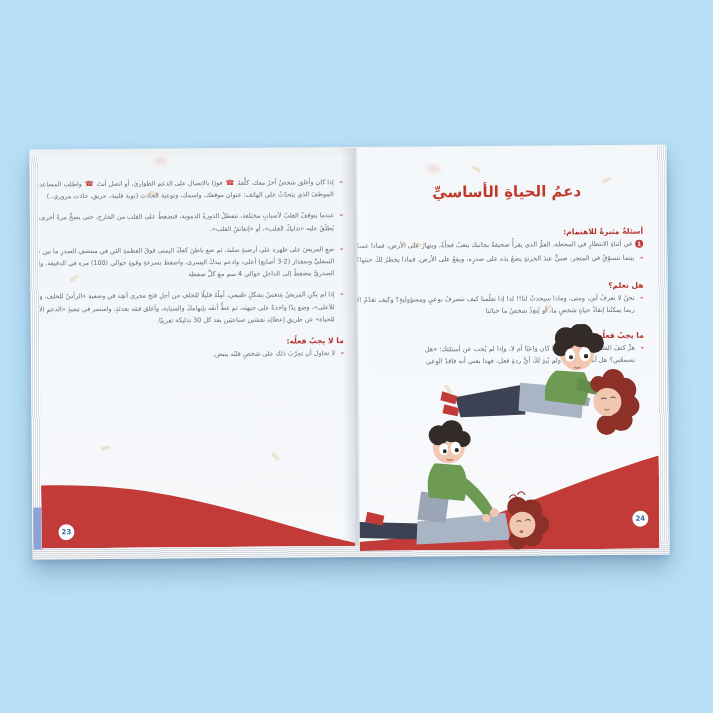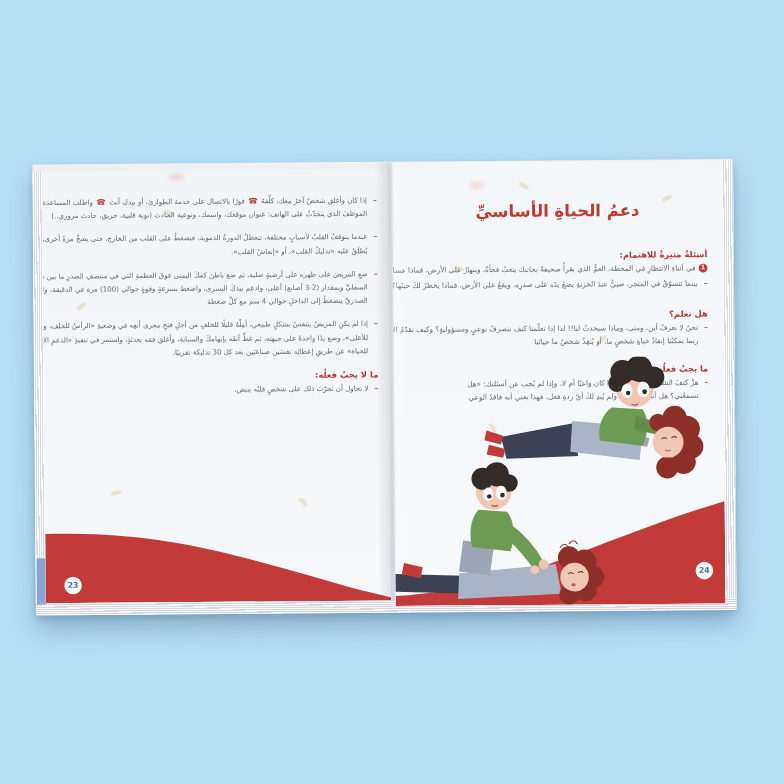--- a/index.html
+++ b/index.html
@@ -64,21 +64,21 @@
       <span class="leaf" style="top:300px;left:230px;transform:rotate(50deg);"></span>
       <span class="leaf" style="top:290px;left:60px;transform:rotate(-10deg);"></span>
       <span class="smudge" style="top:2px;left:115px;"></span>
 
       <div class="tb tb-left">
         <div class="li">
           <span class="marker">–</span>
           <div class="lines">
             <p><span>إذا كان وأغلق شخصٌ آخرُ معك، كلِّفهُ</span>
                <span class="phone">☎</span>
-               <span>فورًا بالاتصال على خدمة الطوارئ، أو بيدك أنتَ</span>
+               <span>فورًا بالاتصال على الدعم الطوارئ، أو اتصل أنتَ</span>
                <span class="phone">☎</span>
                <span>واطلب المساعدة، ثم أجب</span></p>
             <p>الموظفَ الذي يتحدّثُ على الهاتف: عنوان موقعك، واسمك، ونوعية الحادث (نوبة قلبية، حريق، حادث مروري..)</p>
           </div>
         </div>
         <div class="li gap">
           <span class="marker">–</span>
           <div class="lines">
             <p>عندما يتوقفُ القلبُ لأسبابٍ مختلفة، تتعطلُ الدورةُ الدموية، فنضغطُ على القلب من الخارج، حتى يضخَّ مرةً أخرى، وهذا ما</p>
             <p>يُطلَقُ عليه «تدليكُ القلب»، أو «إنعاشُ القلب».</p>

